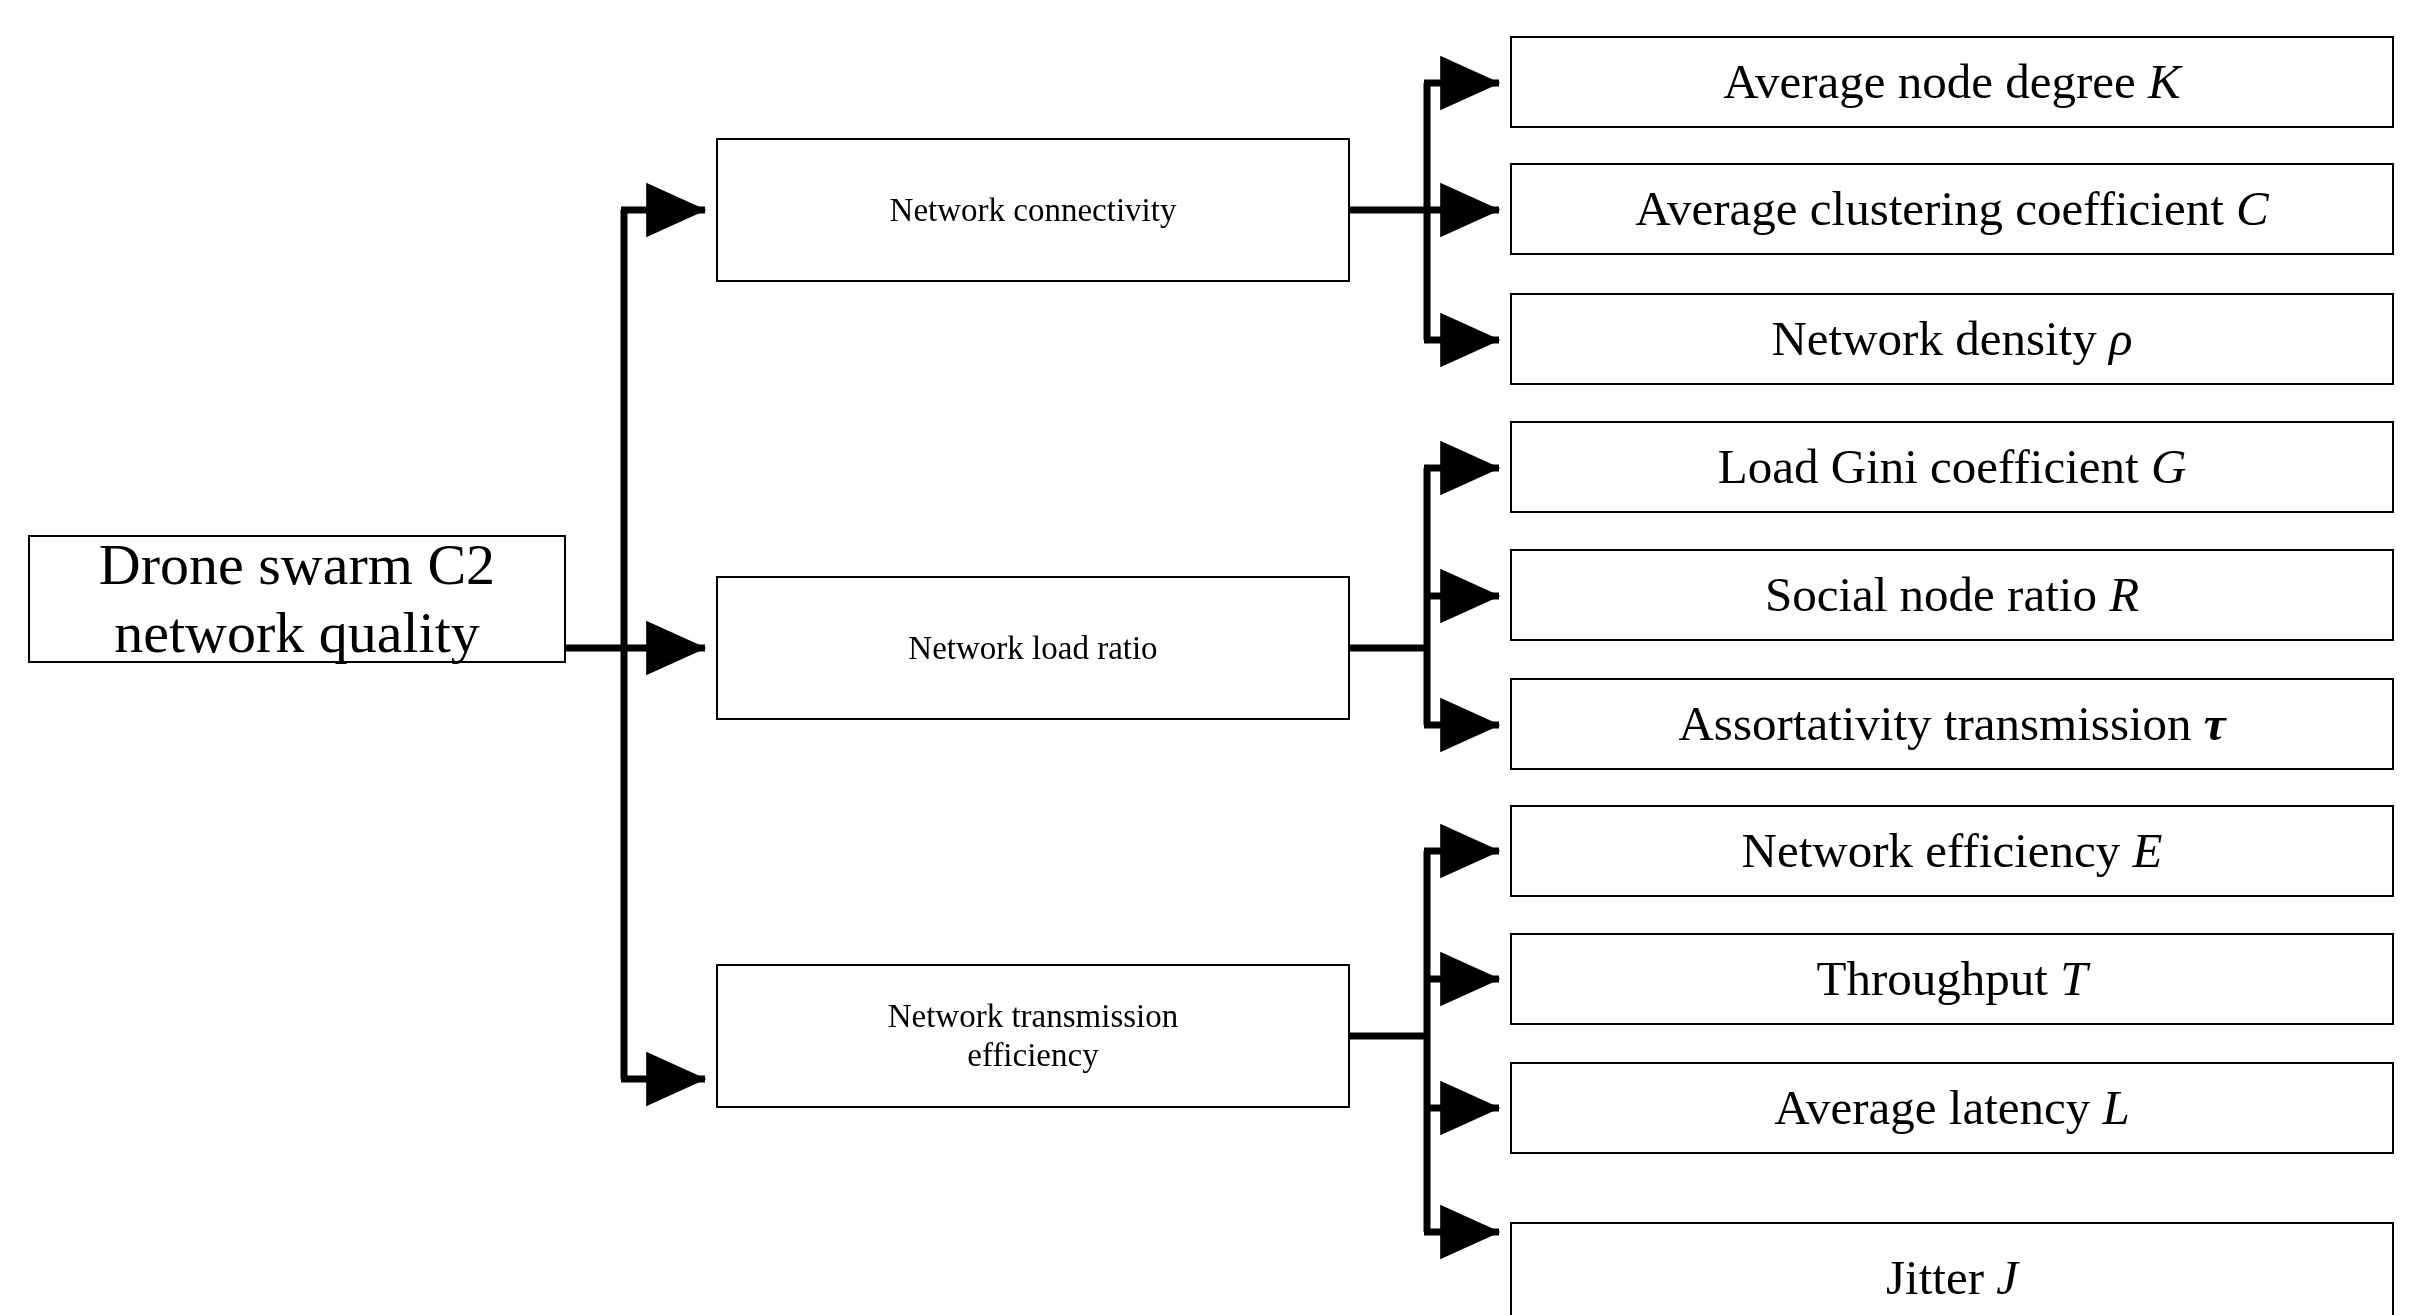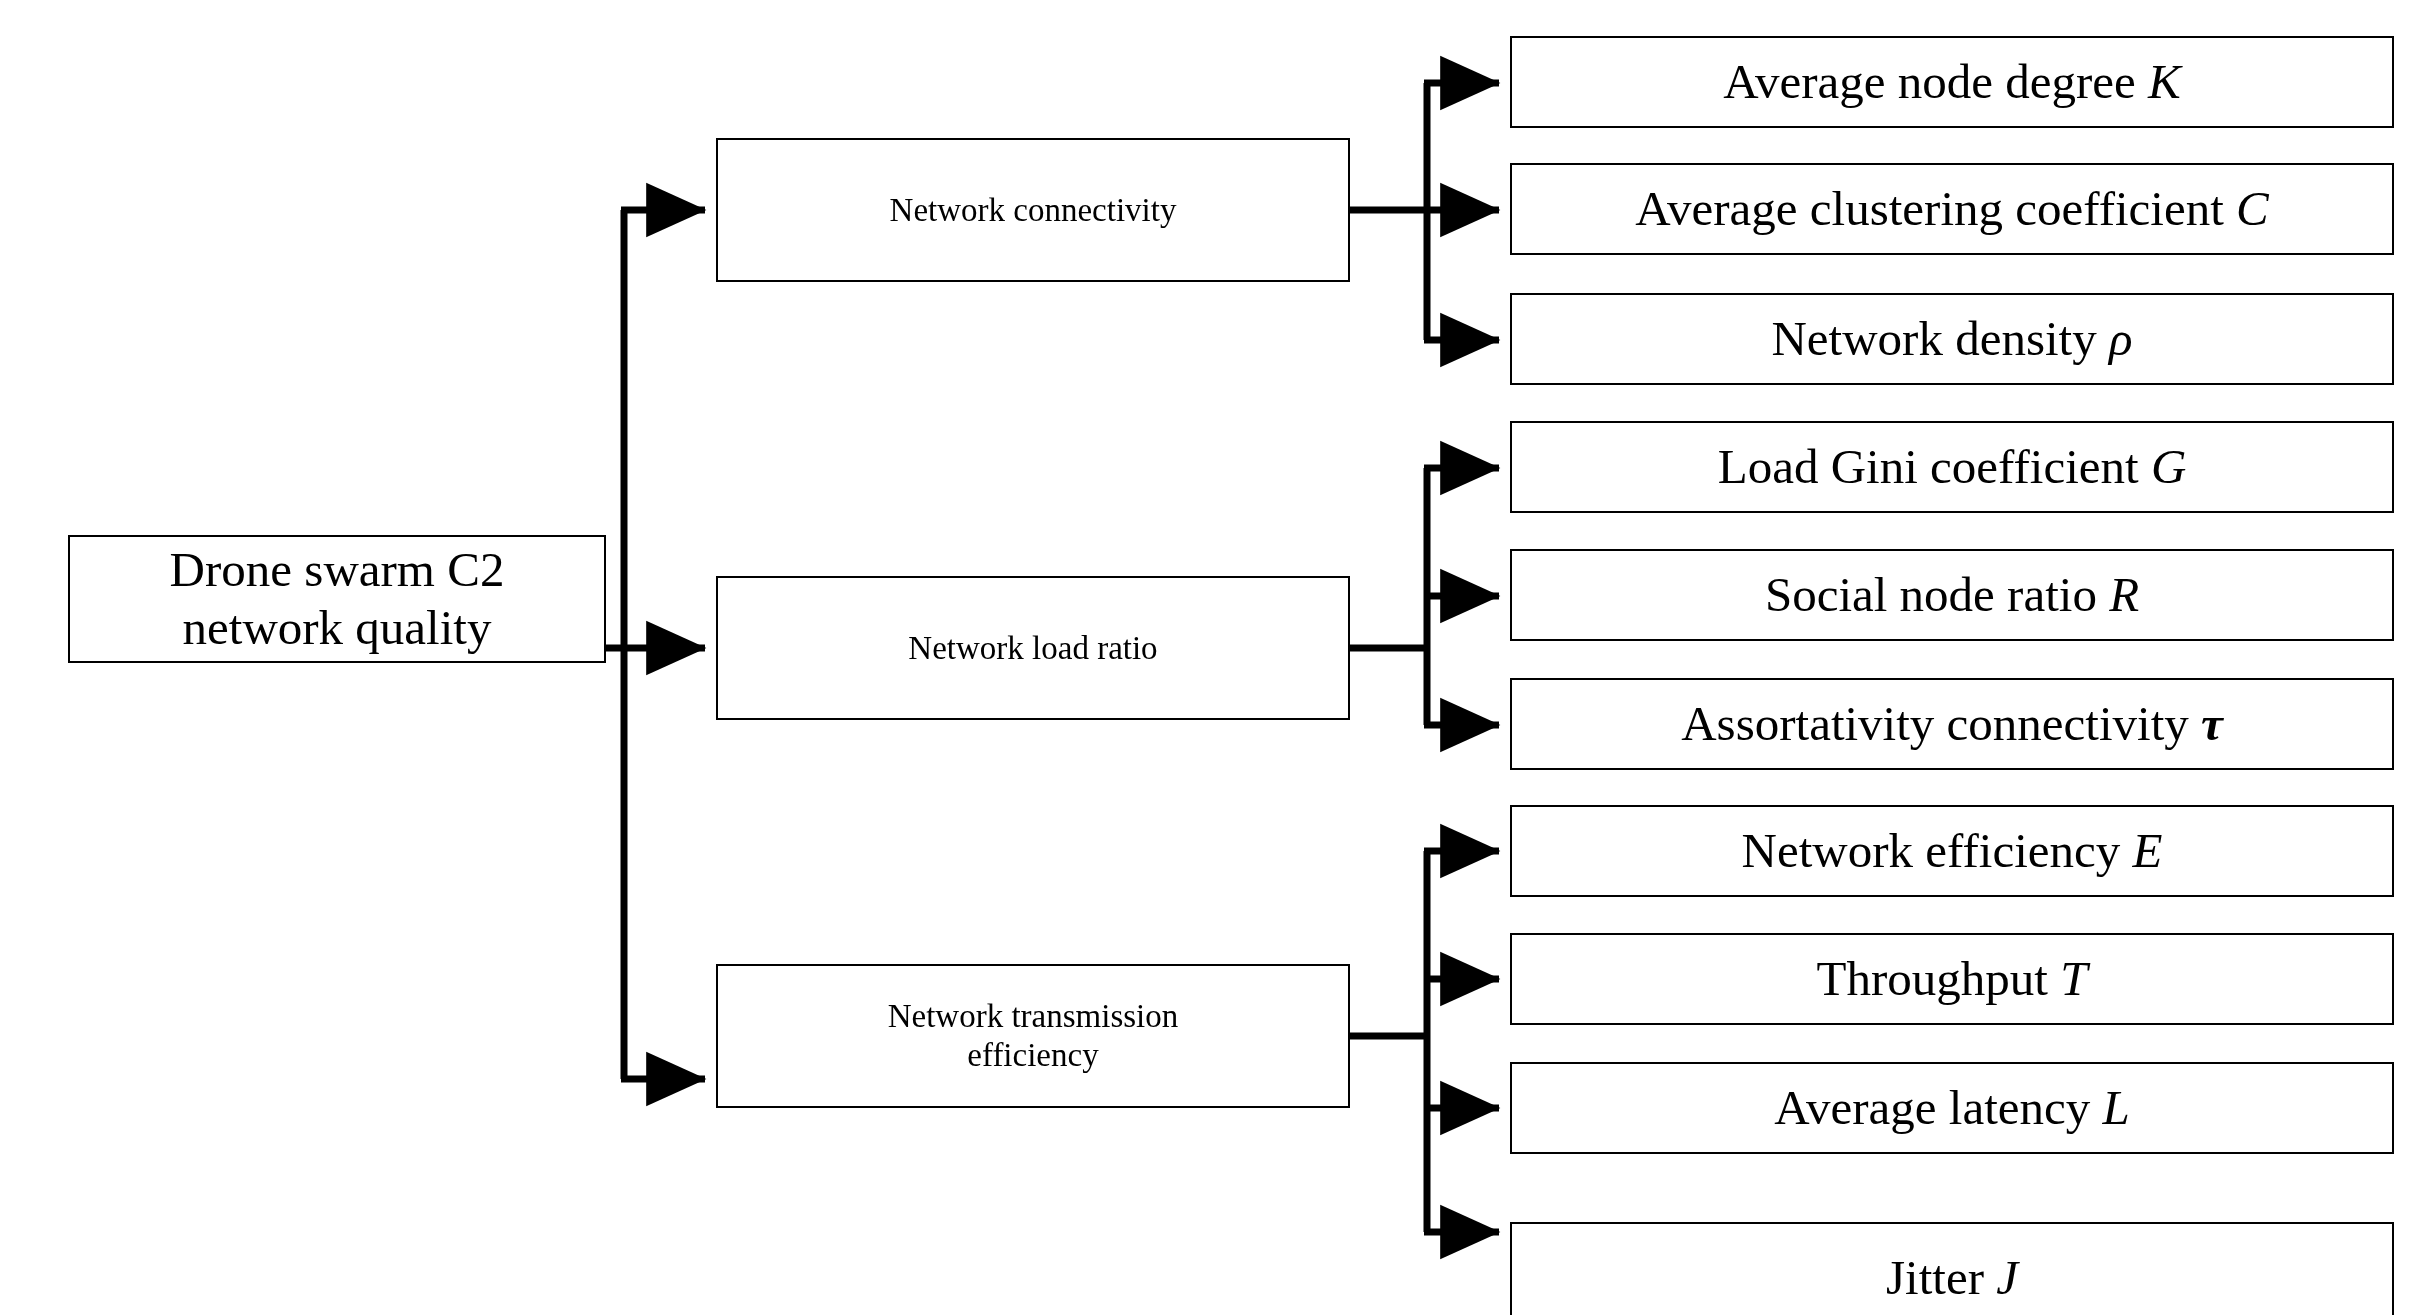--- a/index.html
+++ b/index.html
@@ -34,22 +34,21 @@
     text-align: center;
     color: #000000;
     line-height: 1.18;
   }
   .node .label {
     display: block;
     padding: 0 10px;
     white-space: pre-line;
   }
   .root {
-    font-size: 49px;
-    margin-left: 40px;
+    font-size: 58px;
   }
   .mid {
     font-size: 33px;
   }
   .leaf {
     font-size: 49px;
   }
   .sym {
     font-style: italic;
   }
@@ -172,21 +171,21 @@
 
   <div class="node leaf" style="left:1510px; top:421px; width:884px; height:92px;">
     <span class="label"><span>Load Gini coefficient </span><i class="sym">G</i></span>
   </div>
 
   <div class="node leaf" style="left:1510px; top:549px; width:884px; height:92px;">
     <span class="label"><span>Social node ratio </span><i class="sym">R</i></span>
   </div>
 
   <div class="node leaf" style="left:1510px; top:678px; width:884px; height:92px;">
-    <span class="label"><span>Assortativity connectivity </span><i class="sym-bold">τ</i></span>
+    <span class="label"><span>Assortativity transmission </span><i class="sym-bold">τ</i></span>
   </div>
 
   <div class="node leaf" style="left:1510px; top:805px; width:884px; height:92px;">
     <span class="label"><span>Network efficiency </span><i class="sym">E</i></span>
   </div>
 
   <div class="node leaf" style="left:1510px; top:933px; width:884px; height:92px;">
     <span class="label"><span>Throughput </span><i class="sym">T</i></span>
   </div>
 

